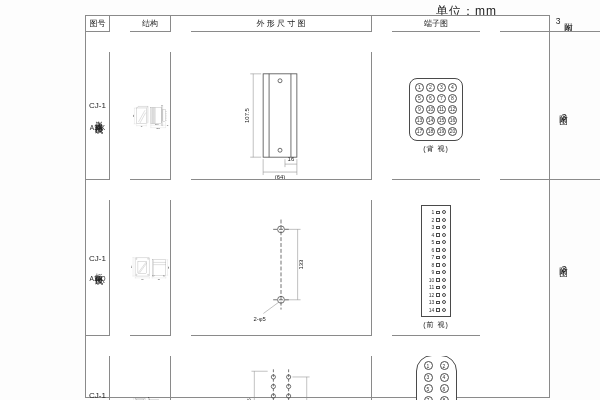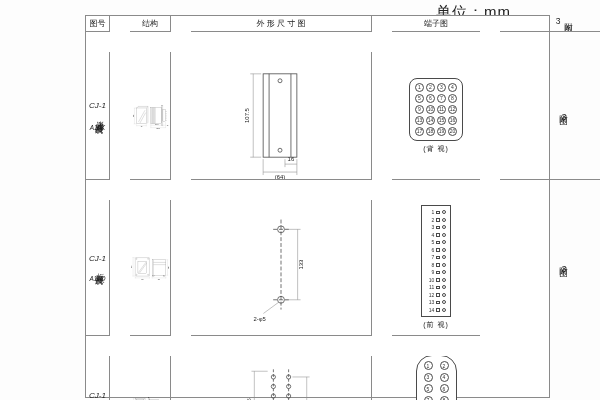--- a/index.html
+++ b/index.html
@@ -1,29 +1,29 @@
 <!DOCTYPE html>
 <html><head>
 <meta charset="utf-8">
 <style>
   html,body{margin:0;padding:0;}
   body{width:600px;height:400px;background:#fdfdfd;font-family:"Liberation Sans",sans-serif;color:#222;position:relative;overflow:hidden;}
-  .unit{position:absolute;left:436px;top:3px;font-size:15px;letter-spacing:1px;}
+  .unit{position:absolute;left:436px;top:3px;font-size:12px;letter-spacing:1px;}
   .tbl{position:absolute;left:85px;top:15px;width:463px;height:381px;display:grid;
        grid-template-columns:24px 41px 181px 88px 129px;
        grid-template-rows:16px 128px 136px 101px;
        border:1px solid #8a8a8a;background:#fff;gap:20px;}
   .cell{border-right:1px solid #8a8a8a;border-bottom:1px solid #8a8a8a;display:flex;flex-direction:column;
         align-items:center;justify-content:center;overflow:hidden;position:relative;}
   .lc{border-right:none;}
   .lr{border-bottom:none;}
   .hd{font-size:8px;white-space:nowrap;}
   .vtext{writing-mode:vertical-rl;text-orientation:upright;}
   .figno{font-size:8.5px;letter-spacing:2px;}
-  .struct{gap:4px;padding:4px 0;font-style:italic;}
+  .struct{gap:4px;padding:4px 0;}
   .model{font-size:8px;}
   .mount{font-size:8px;letter-spacing:1px;}
   .code{font-size:6.5px;}
   .cell svg{display:block;width:100%;height:100%;}
   svg .o{stroke:#4a4a4a;fill:none;stroke-width:0.8;}
   svg .d{stroke:#8a8a8a;fill:none;stroke-width:0.55;}
   svg text{font-size:6px;fill:#222;}
   .termcell{gap:3px;}
   .tgrid{display:grid;border:1px solid #4a4a4a;background:#fff;}
   .tg1{grid-template-columns:repeat(4,9px);gap:2px;padding:4px 5px;border-radius:8px;}

